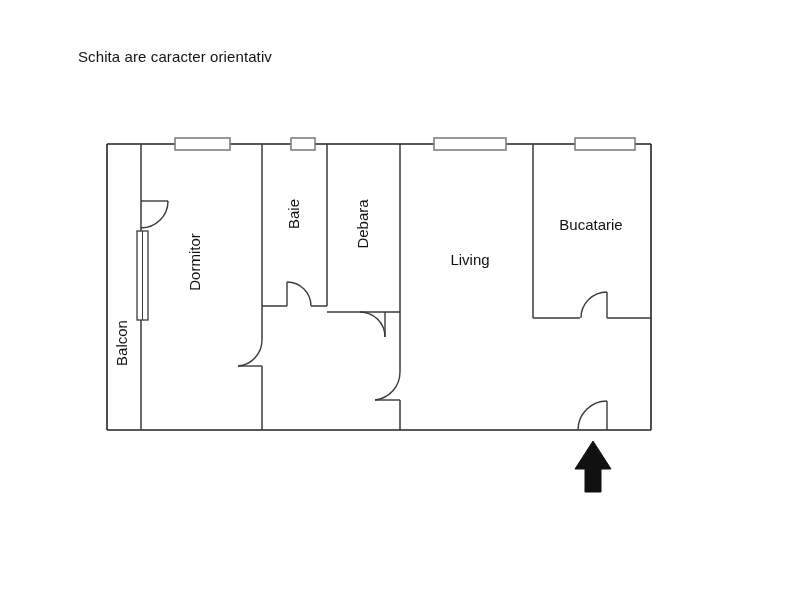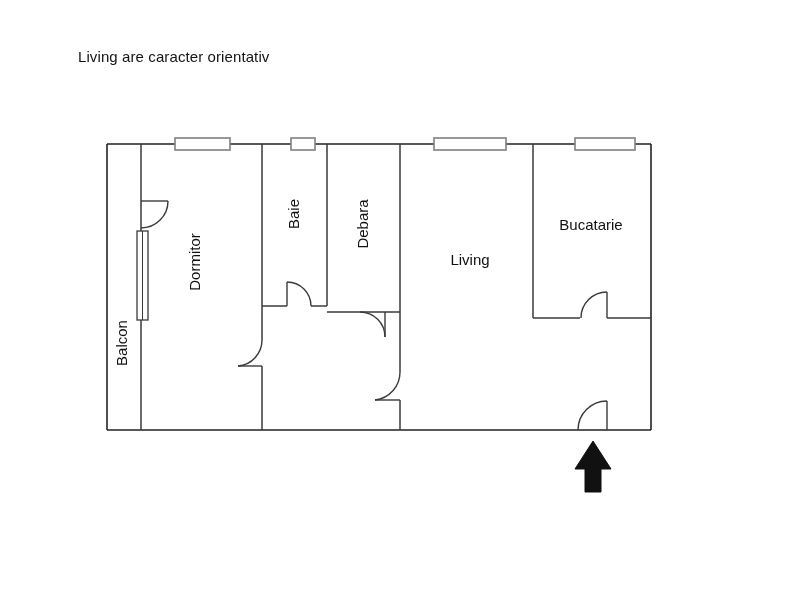--- a/index.html
+++ b/index.html
@@ -46,21 +46,21 @@
     fill: #111111;
     dominant-baseline: middle;
   }
   .room-label-h { text-anchor: middle; }
 </style>
 </head>
 <body>
 
 <div id="floorplan-page">
 
-  <div id="plan-title">Living are caracter orientativ</div>
+  <div id="plan-title">Schita are caracter orientativ</div>
 
   <div id="plan-svg-wrap">
     <svg width="802" height="602" viewBox="0 0 802 602">
 
       <g fill="none" stroke="#222222" stroke-width="1.6">
 
         <line x1="107" y1="144" x2="651" y2="144"></line>
 
         <line x1="107" y1="430" x2="651" y2="430"></line>
 

